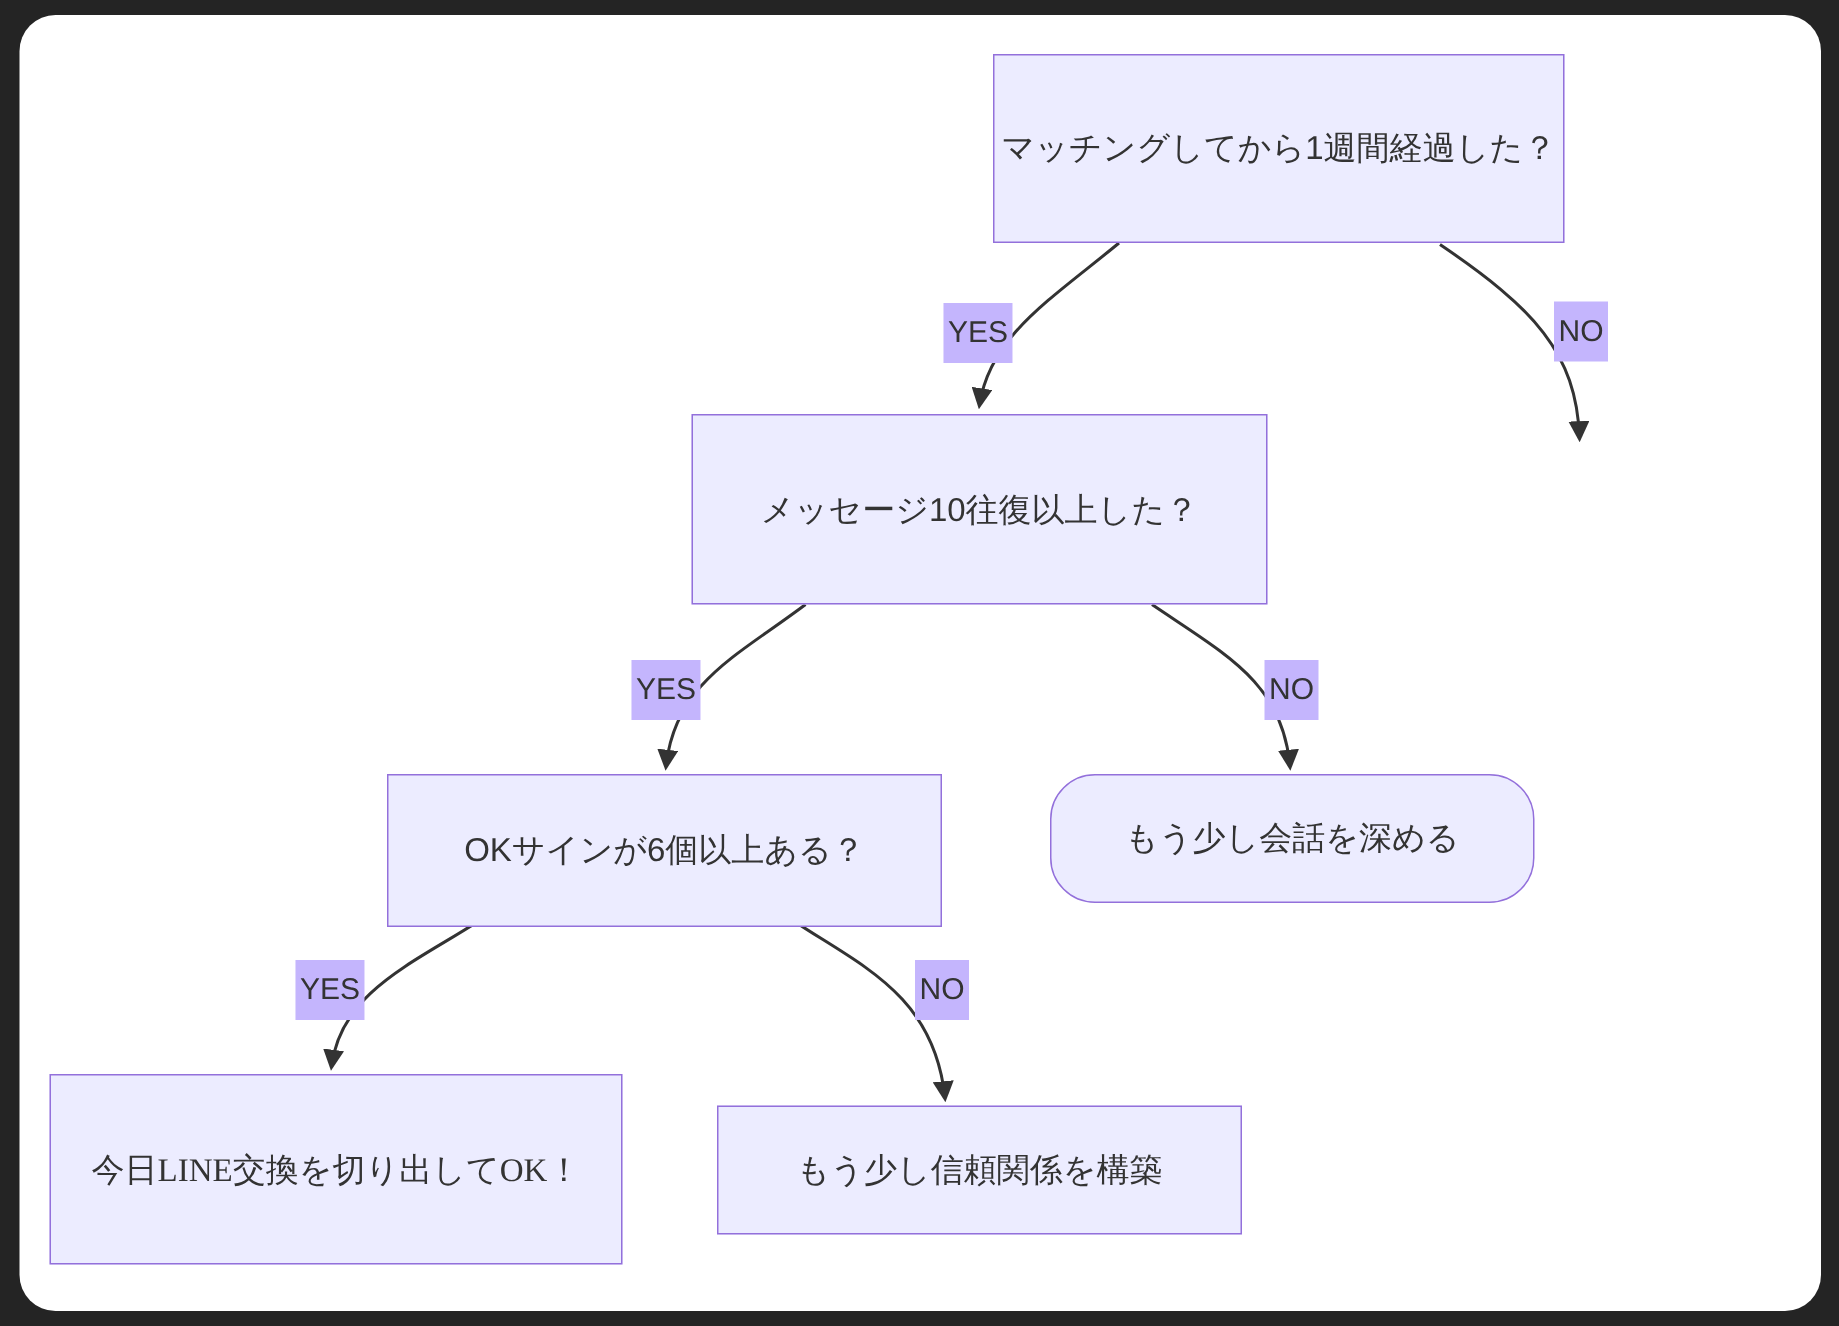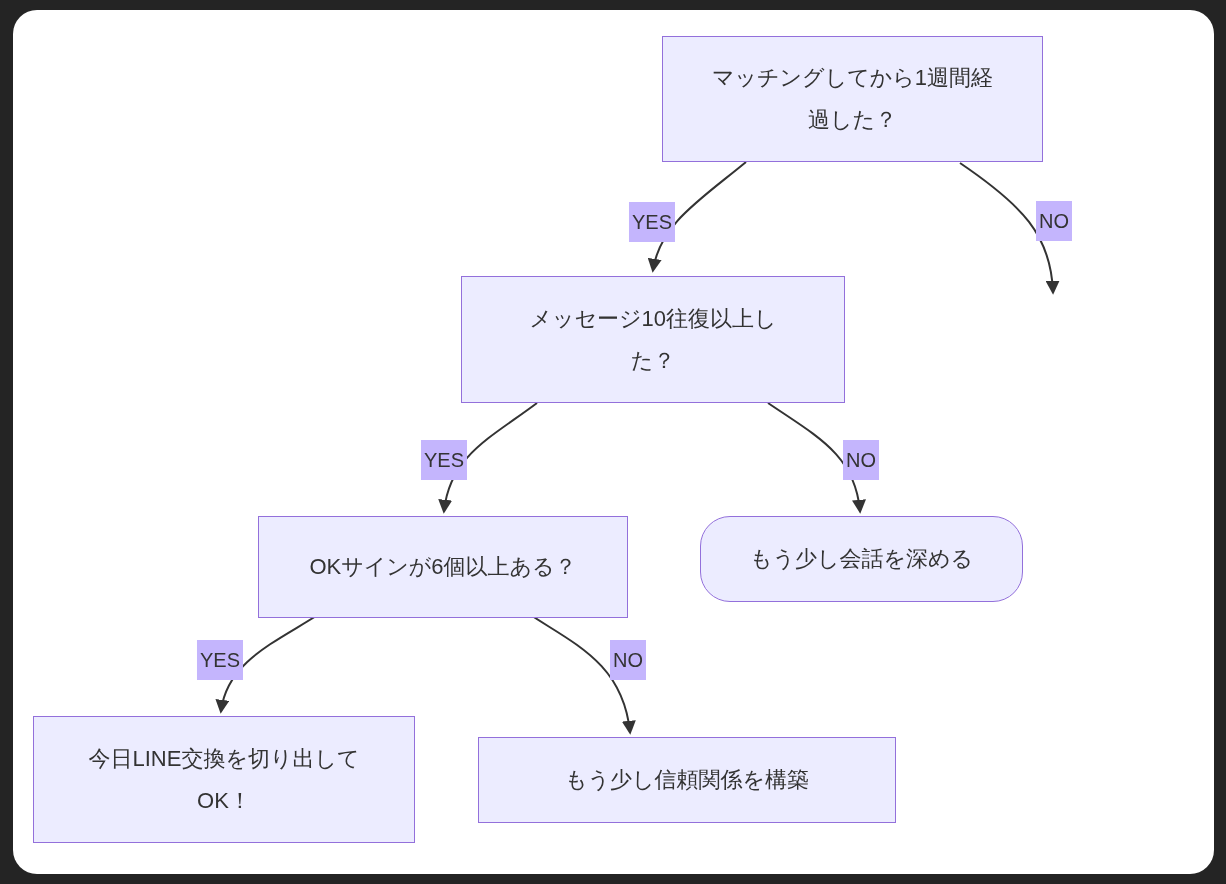--- a/index.html
+++ b/index.html
@@ -22,21 +22,21 @@
     width: 1226px; height: 884px;
     pointer-events: none;
   }
   .node {
     position: absolute;
     box-sizing: border-box;
     background: #ECECFF;
     border: 1.5px solid #9370DB;
     color: #333333;
     display: flex;
-    flex-direction: column;
+    flex-direction: row;
     align-items: center;
     justify-content: center;
     text-align: center;
     font-size: 22px;
     line-height: 42px;
   }
   .node span { display: block; white-space: nowrap; }
   .edge-label {
     position: absolute;
     transform: translate(-50%, -50%);
@@ -82,26 +82,26 @@
 
 
   <div class="node" style="left:258px; top:516px; width:370px; height:102px;">
     <span>OKサインが6個以上ある？</span>
   </div>
 
   <div class="node" style="left:700px; top:516px; width:323px; height:86px;border-radius:30px;">
     <span>もう少し会話を深める</span>
   </div>
 
-  <div class="node" style="left:33px; top:716px; width:382px; height:127px;">
+  <div class="node" style="left:33px; top:716px; width:382px; height:127px;font-family:Liberation Serif, serif;">
     <span>今日LINE交換を切り出して</span>
     <span>OK！</span>
   </div>
 
-  <div class="node" style="left:478px; top:737px; width:418px; height:86px;">
+  <div class="node" style="left:478px; top:737px; width:350px; height:86px;">
     <span>もう少し信頼関係を構築</span>
   </div>
 
   <div class="edge-label" style="left:652px; top:222px;">YES</div>
   <div class="edge-label" style="left:1054px; top:221px;">NO</div>
   <div class="edge-label" style="left:444px; top:460px;">YES</div>
   <div class="edge-label" style="left:861px; top:460px;">NO</div>
   <div class="edge-label" style="left:220px; top:660px;">YES</div>
   <div class="edge-label" style="left:628px; top:660px;">NO</div>
 </div>

